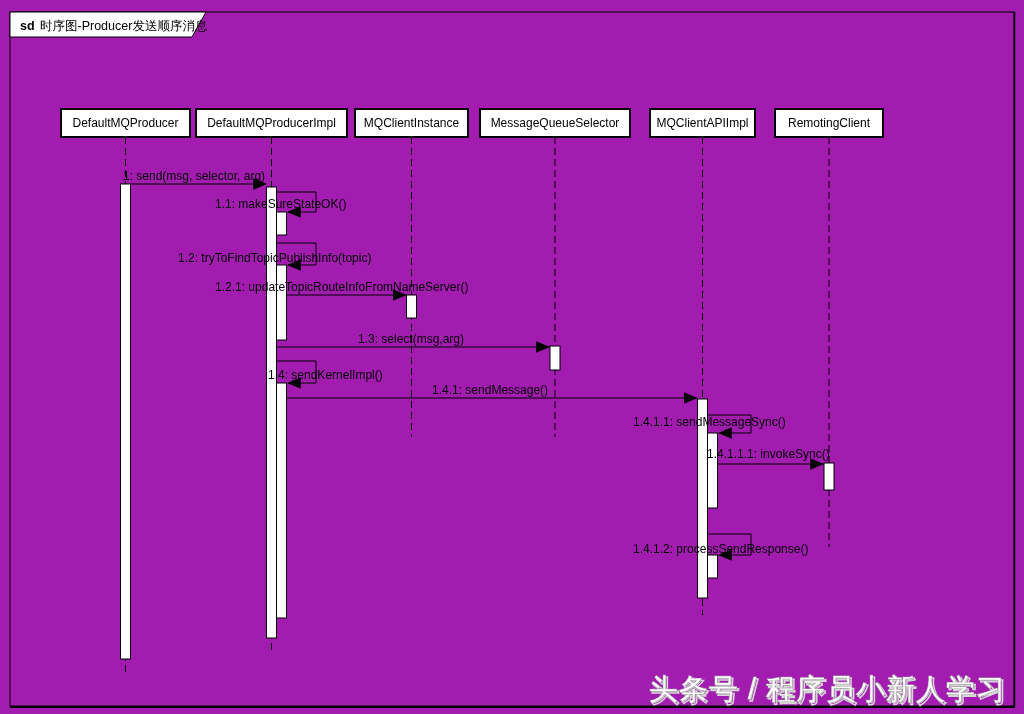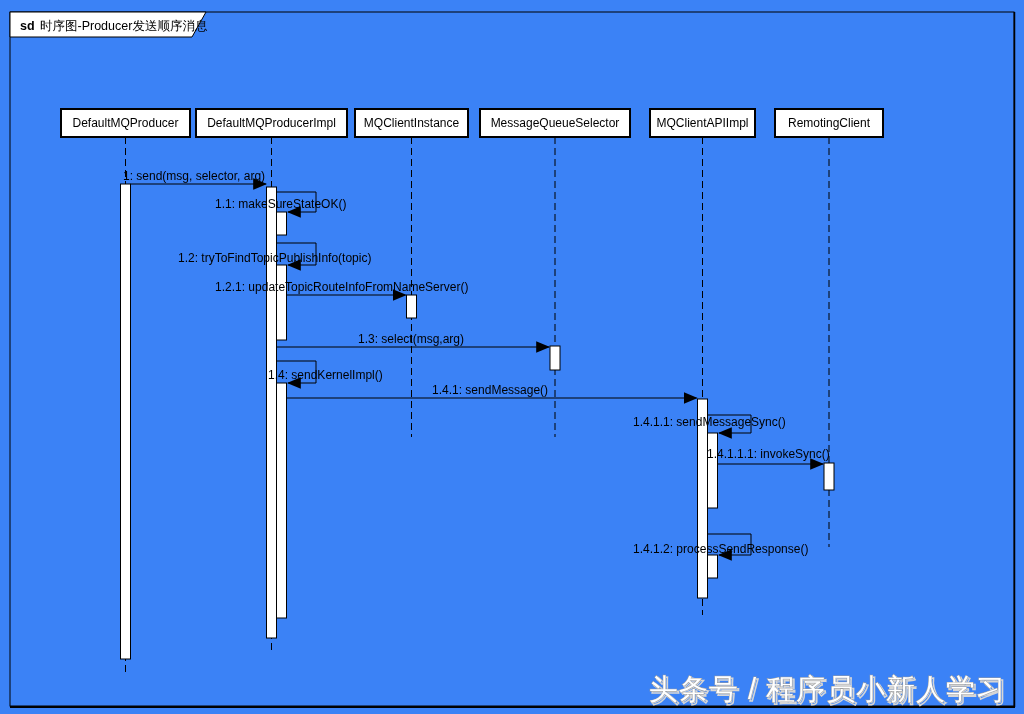--- a/index.html
+++ b/index.html
@@ -1,20 +1,20 @@
 <!DOCTYPE html>
 <html><head>
 <meta charset="utf-8">
 <style>
   html, body { margin: 0; padding: 0; background: #ffffff; }
   #stage {
     position: relative;
     width: 1024px;
     height: 714px;
-    background: #3b82f6;
+    background: #a21caf;
     font-family: "Liberation Sans", "DejaVu Sans", sans-serif;
     overflow: hidden;
   }
   svg { display: block; }
   text {
     font-family: "Liberation Sans", "DejaVu Sans", sans-serif;
     fill: #000000;
   }
   .participant-name { font-size: 12px; }
   .msg-label { font-size: 12px; }

